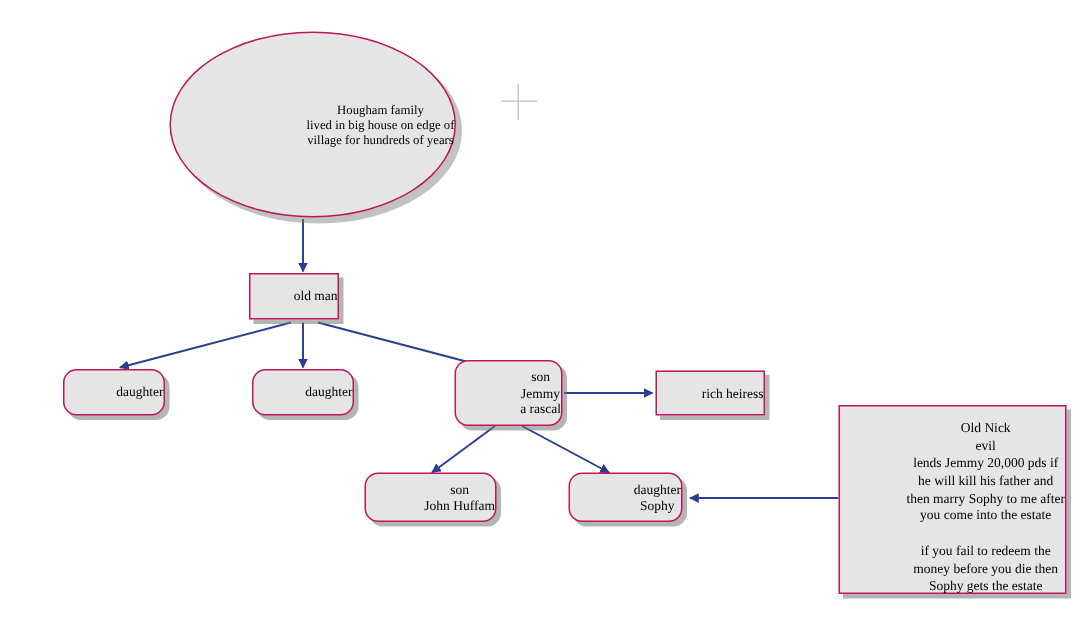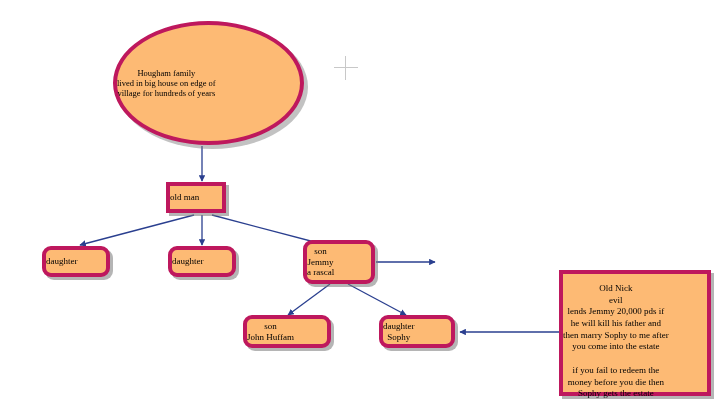--- a/index.html
+++ b/index.html
@@ -19,26 +19,26 @@
     position: absolute;
     left: 0;
     top: 0;
     width: 720px;
     height: 416px;
     pointer-events: none;
   }
   .node {
     position: absolute;
     box-sizing: border-box;
-    background: #fdba74;
-    border: 4px solid #be185d;
+    background: #e5e5e5;
+    border: 1px solid #be185d;
     color: #000000;
     display: flex;
     align-items: center;
-    justify-content: flex-start;
+    justify-content: flex-end;
     text-align: center;
     line-height: 1.18;
     font-size: 9px;
     box-shadow: 3px 3px 0 rgba(120,120,120,0.55);
     z-index: 3;
     white-space: pre-line;
   }
   .node.ellipse {
     border-radius: 50%;
     box-shadow: 4px 4px 0 rgba(120,120,120,0.45);
@@ -116,20 +116,23 @@
   <div class="node rounded" style="left:168px; top:246px; width:68px; height:31px;">
     <span>daughter</span>
   </div>
 
   <div class="node rounded" style="left:303px; top:240px; width:72px; height:44px;">
     <span>son
 Jemmy
 a rascal</span>
   </div>
 
+  <div class="node sharp" style="left:437px; top:247px; width:73px; height:30px;">
+    <span>rich heiress</span>
+  </div>
 
   <div class="node rounded" style="left:243px; top:315px; width:88px; height:33px;">
     <span>son
 John Huffam</span>
   </div>
 
   <div class="node rounded" style="left:379px; top:315px; width:76px; height:33px;">
     <span>daughter
 Sophy</span>
   </div>

